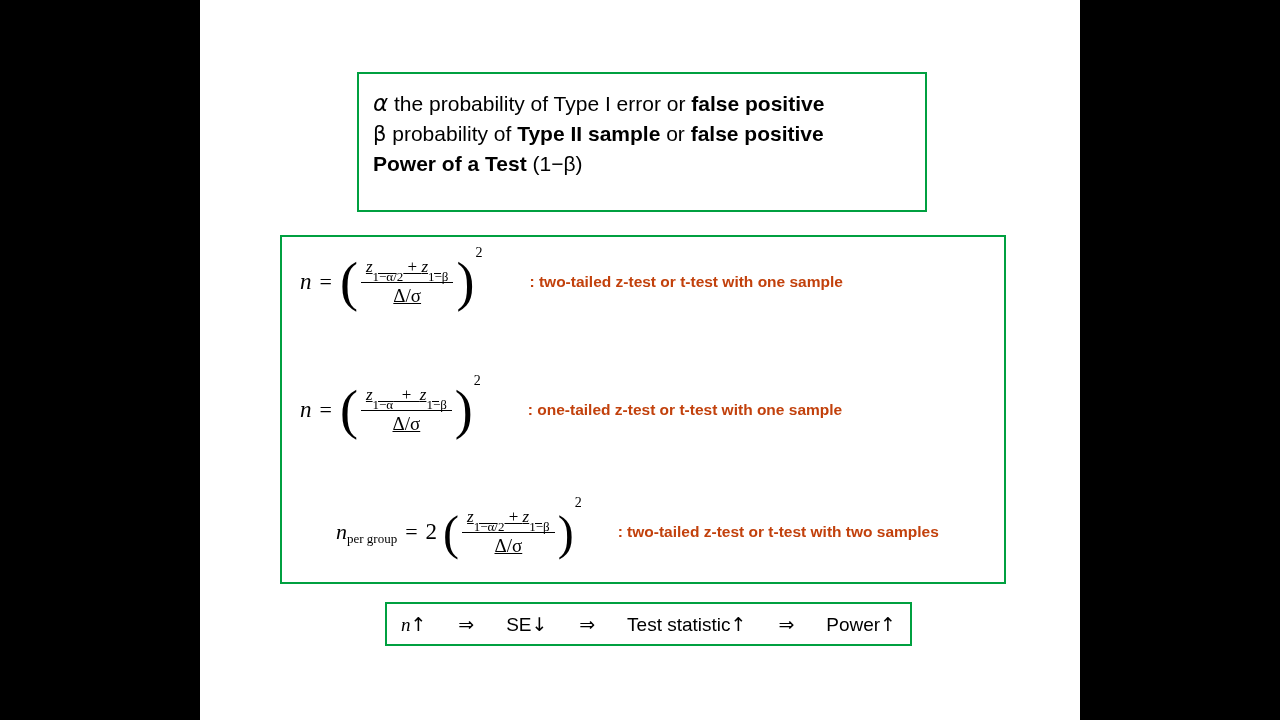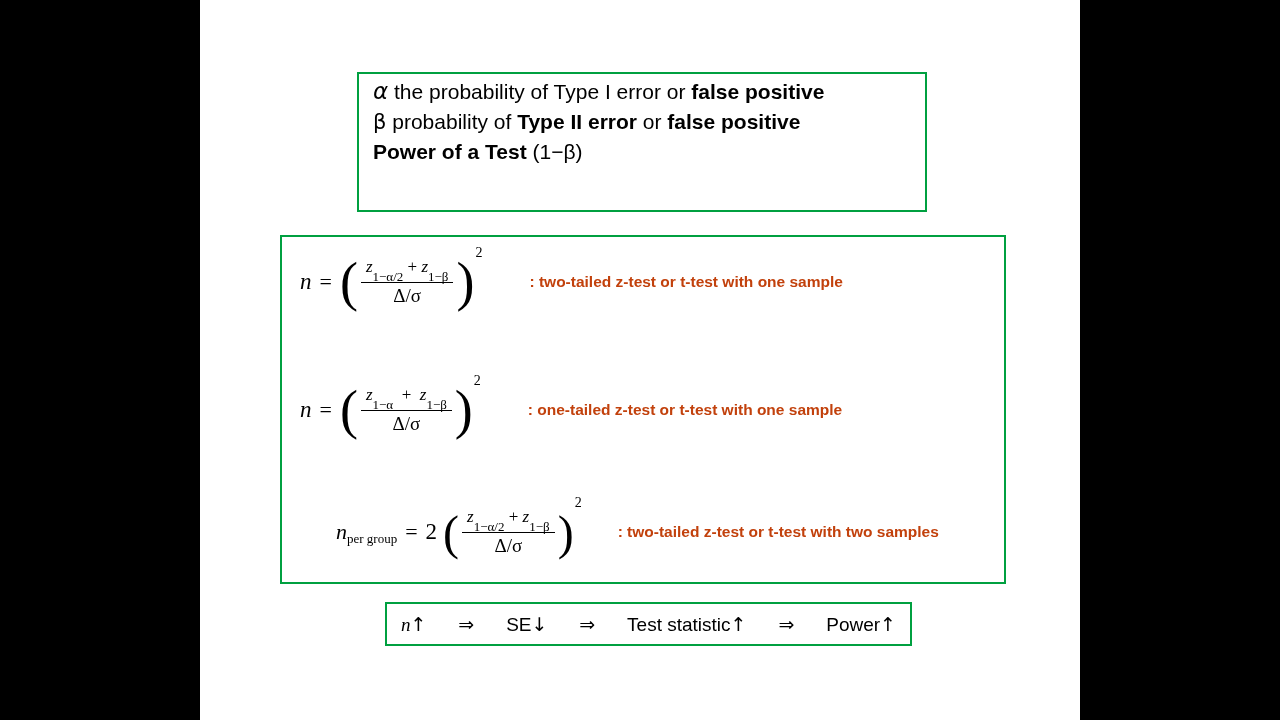--- a/index.html
+++ b/index.html
@@ -30,21 +30,21 @@
 
   
   .def-box {
     position: absolute;
     left: 157px;
     top: 72px;
     width: 570px;
     height: 140px;
     border: 2px solid #00a040;
     box-sizing: border-box;
-    padding: 6px 8px 6px 8px;
+    padding: 18px 8px 6px 8px;
   }
   .def-line {
     font-size: 21px;
     color: #000000;
     line-height: 1.0;
     margin: 0 0 8px 6px;
     white-space: nowrap;
   }
   .def-line:last-child { margin-bottom: 8px; }
   .it { font-family: "Liberation Serif", serif; font-style: italic; font-size: 23px; }
@@ -99,20 +99,21 @@
     line-height: 0.82;
     font-weight: 300;
   }
   .paren-small { font-size: 48px; }
   .frac {
     display: inline-flex;
     flex-direction: column;
     align-items: center;
     margin: 0 3px;
     font-family: "Liberation Serif", serif;
+    text-decoration: underline;
   }
   .frac .num {
     padding: 0 5px 2px 5px;
     font-size: 17px;
     white-space: nowrap;
   }
   .frac .bar {
     width: 100%;
     height: 1px;
     background: #000;
@@ -179,21 +180,21 @@
 <body>
 
 <div class="stage">
   <div class="slide">
 
     <div class="def-box">
       <div class="def-line">
         <span class="it gk">α</span><span> the probability of Type I error or </span><span class="b">false positive</span>
       </div>
       <div class="def-line">
-        <span class="gk">β</span><span>  probability of </span><span class="b">Type II error</span><span> or </span><span class="b">false positive</span>
+        <span class="gk">β</span><span>  probability of </span><span class="b">Type II sample</span><span> or </span><span class="b">false positive</span>
       </div>
       <div class="def-line">
         <span class="b">Power of a Test</span><span> (1−β)</span>
       </div>
     </div>
 
     <div class="formula-box">
 
       <div class="formula-row row1">
         <span class="math">

